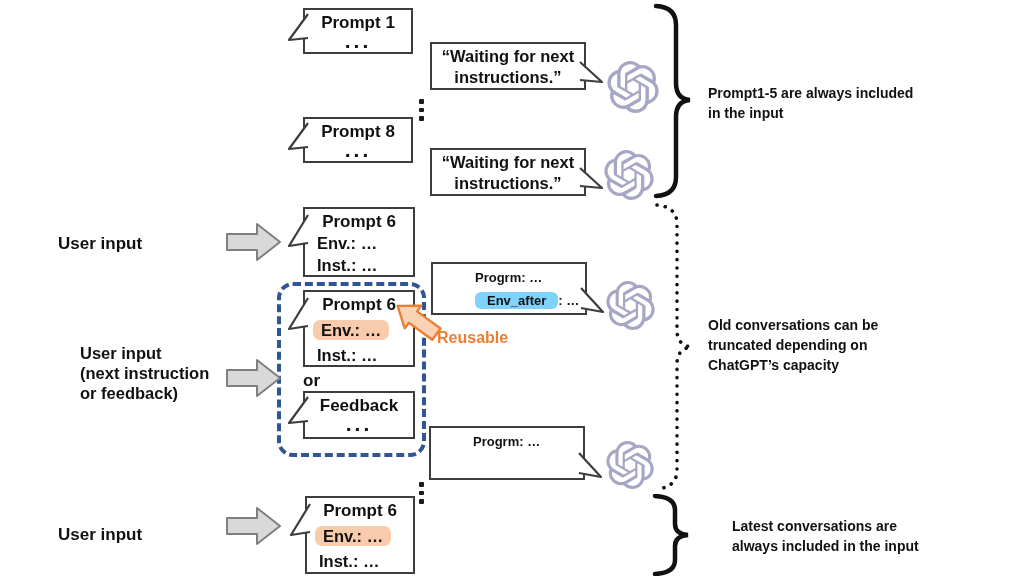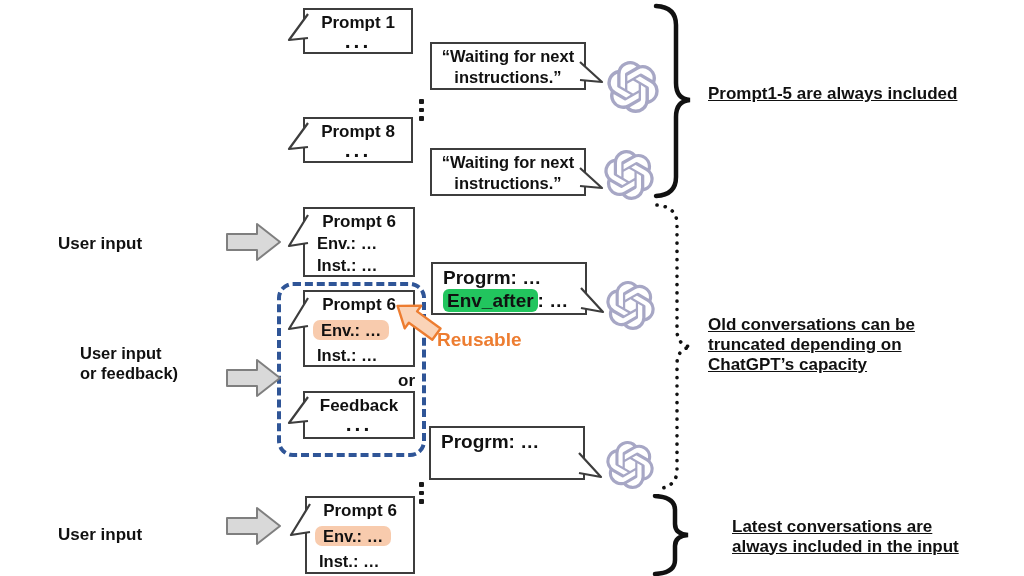--- a/index.html
+++ b/index.html
@@ -9,28 +9,28 @@
   }
   .abs{position:absolute;}
   
   .bubble{
     position:absolute;background:#fff;border:2px solid #3d3d3d;box-sizing:border-box;
   }
   .tail{position:absolute;overflow:visible;}
   .b-title{font-size:17px;line-height:20px;text-align:center;margin-top:3px;}
   .b-dots{font-size:21px;line-height:14px;letter-spacing:3px;text-align:center;margin-top:1px;}
   .b-line{font-size:16.5px;line-height:22px;padding-left:12px;white-space:nowrap;}
-  .b-line-resp{font-size:19px;line-height:23px;padding-left:10px;white-space:nowrap;}
+  .b-line-resp{font-size:13px;line-height:23px;padding-left:10px;white-space:nowrap;margin-left:32px;}
   .hl{background:#F8CBAD;border-radius:7px;padding:1px 8px;}
-  .hl-inline{background:#22c55e;border-radius:6px;padding:1px 4px;}
+  .hl-inline{background:#7dd3fc;border-radius:6px;padding:1px 12px;}
   
   .user-label{font-size:17px;line-height:20px;}
-  .ann{font-size:17px;line-height:19.5px;text-decoration:underline;}
-  .orange-text{color:#ED7D31;font-size:19px;}
-  .or-label{font-size:17px;text-align:right;}
+  .ann{font-size:14px;line-height:19.5px;}
+  .orange-text{color:#ED7D31;font-size:16px;}
+  .or-label{font-size:17px;text-align:left;}
   
   .dashed-box{
     position:absolute;border:4px dashed #2F5597;border-radius:16px;box-sizing:border-box;
   }
   
   .vdots{position:absolute;display:flex;flex-direction:column;gap:4px;align-items:center;}
   .vdots span{width:4.5px;height:4.5px;background:#1a1a1a;border-radius:1px;display:block;}
 </style>
 </head>
 <body>
@@ -87,20 +87,21 @@
   </svg>
   <svg class="abs" style="left:606px;top:441px;" width="48" height="48" viewBox="0 0 24 24">
     <path fill="#A7A7C5" d="M22.2819 9.8211a5.9847 5.9847 0 0 0-.5157-4.9108 6.0462 6.0462 0 0 0-6.5098-2.9A6.0651 6.0651 0 0 0 4.9807 4.1818a5.9847 5.9847 0 0 0-3.9977 2.9 6.0462 6.0462 0 0 0 .7427 7.0966 5.98 5.98 0 0 0 .511 4.9107 6.051 6.051 0 0 0 6.5146 2.9001A5.9847 5.9847 0 0 0 13.2599 24a6.0557 6.0557 0 0 0 5.7718-4.2058 5.9894 5.9894 0 0 0 3.9977-2.9001 6.0557 6.0557 0 0 0-.7475-7.073zM13.2599 22.4299a4.4755 4.4755 0 0 1-2.8764-1.0408l.1419-.0804 4.7783-2.7582a.7948.7948 0 0 0 .3927-.6813v-6.7369l2.02 1.1686a.071.071 0 0 1 .038.0615v5.5826a4.504 4.504 0 0 1-4.4945 4.4944zm-9.6607-4.1254a4.4708 4.4708 0 0 1-.5346-3.0137l.142.0852 4.783 2.7582a.7712.7712 0 0 0 .7806 0l5.8428-3.3685v2.3324a.0804.0804 0 0 1-.0332.0615L9.74 19.9502a4.4992 4.4992 0 0 1-6.1408-1.6464zM2.3408 7.8956a4.485 4.485 0 0 1 2.3655-1.9728V11.6a.7664.7664 0 0 0 .3879.6765l5.8144 3.3543-2.0201 1.1685a.0757.0757 0 0 1-.071 0l-4.8303-2.7865A4.504 4.504 0 0 1 2.3408 7.8956zm16.5963 3.8558L13.1038 8.364 15.1192 7.2a.0757.0757 0 0 1 .071 0l4.8303 2.7913a4.4944 4.4944 0 0 1-.6765 8.1042v-5.6772a.79.79 0 0 0-.407-.667zm2.0107-3.0231l-.142-.0852-4.7735-2.7818a.7759.7759 0 0 0-.7854 0L9.409 9.2297V6.8974a.0662.0662 0 0 1 .0284-.0615l4.8303-2.7866a4.4992 4.4992 0 0 1 6.6802 4.66zM8.3065 12.863l-2.02-1.1638a.0804.0804 0 0 1-.038-.0567V6.0742a4.4992 4.4992 0 0 1 7.3757-3.4537l-.142.0805L8.704 5.459a.7948.7948 0 0 0-.3927.6813zm1.0976-2.3654l2.602-1.4998 2.6069 1.4998v2.9994l-2.5974 1.4997-2.6067-1.4997z"></path>
   </svg>
 
   <svg class="abs" style="left:650px;top:3px;" width="44" height="198">
     <path d="M6,3 Q26,4 26,22 L26,80 Q26,96 40,97 Q26,98 26,114 L26,174 Q26,192 6,193" fill="none" stroke="#111" stroke-width="4.5" stroke-linecap="round"></path>
   </svg>
   <div class="ann abs" style="left:708px;top:84px;width:300px;">
     <div>Prompt1-5 are always included</div>
+    <div>in the input</div>
   </div>
 
   <svg class="abs" style="left:650px;top:202px;" width="48" height="292">
     <path d="M7,3 Q27,5 27,22 L27,128 Q27,143 41,145 Q27,147 27,162 L27,268 Q27,285 7,287" fill="none" stroke="#111" stroke-width="3.6" stroke-linecap="round" stroke-dasharray="0.1 8.2"></path>
   </svg>
   <div class="ann abs" style="left:708px;top:315px;width:300px;line-height:20px;">
     <div>Old conversations can be</div>
     <div>truncated depending on</div>
     <div>ChatGPT’s capacity</div>
   </div>
@@ -143,20 +144,21 @@
   <div class="bubble" style="left:303px;top:391px;width:112px;height:48px;">
     <svg class="tail" style="left:-20px;top:3px;" width="26" height="36">
       <path d="M23,1 L4,27 L23,25" fill="#ffffff" stroke="#3d3d3d" stroke-width="2.2" stroke-linejoin="round"></path>
     </svg>
     <div class="b-title">Feedback</div>
     <div class="b-dots">...</div>
   </div>
 
   <div class="user-label abs" style="left:80px;top:343px;width:145px;font-size:16.5px;">
     <div>User input</div>
+    <div>(next instruction</div>
     <div>or feedback)</div>
   </div>
   <svg class="abs" style="left:226px;top:357px;" width="56" height="42">
     <polygon points="1,13 31,13 31,3 54,21 31,39 31,29 1,29" fill="#D9D9D9" stroke="#7f7f7f" stroke-width="2" stroke-linejoin="round"></polygon>
   </svg>
 
   <div class="bubble" style="left:431px;top:262px;width:156px;height:53px;">
     <svg class="tail" style="right:-21px;bottom:-6px;" width="28" height="32">
       <path d="M3,1 L25,25 L3,21" fill="#ffffff" stroke="#3d3d3d" stroke-width="2.2" stroke-linejoin="round"></path>
     </svg>

